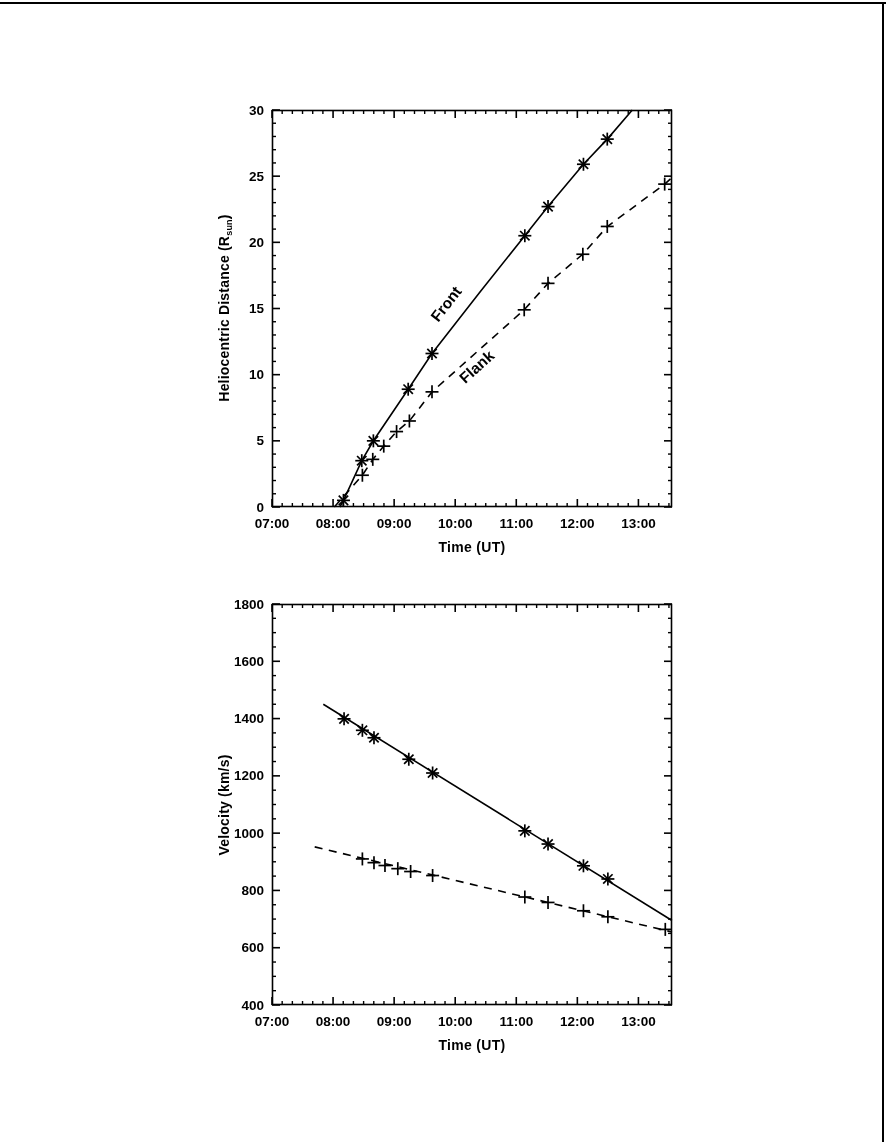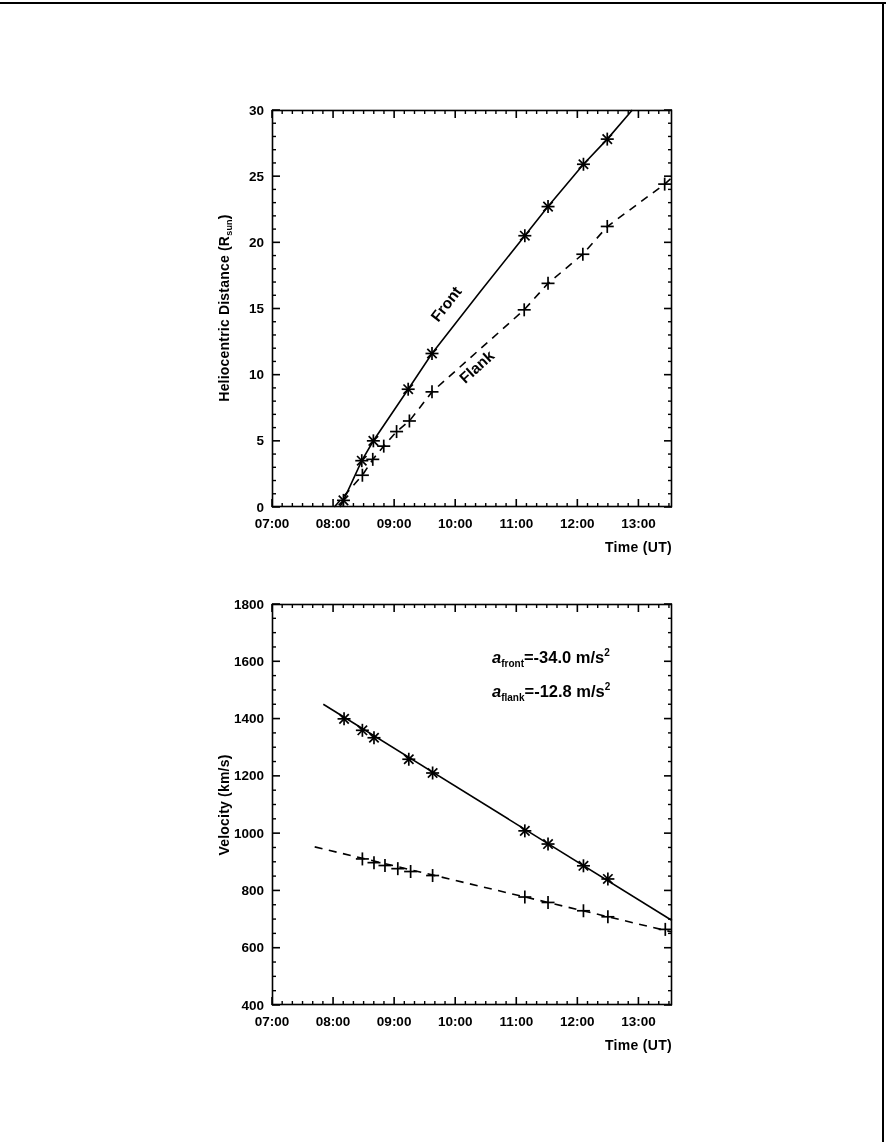--- a/index.html
+++ b/index.html
@@ -9,21 +9,21 @@
     background:#ffffff;
     font-family:"Liberation Sans", sans-serif;
     color:#000;
     overflow:hidden;
   }
   .border-top{position:absolute;left:0;top:2px;width:886px;height:2px;background:#000;}
   .border-right{position:absolute;left:882px;top:2px;width:2px;height:1140px;background:#000;}
   .chart-mount{position:absolute;}
   svg{overflow:visible;display:block;}
   .axis-title-x{
-    position:absolute;left:272px;width:400px;text-align:right;
+    position:absolute;left:272px;width:400px;text-align:center;
     font-size:14px;font-weight:700;letter-spacing:0.3px;
   }
   .axis-title-y{
     position:absolute;white-space:nowrap;
     font-size:14px;font-weight:700;letter-spacing:0.2px;
     transform:translate(-50%,-50%) rotate(-90deg);
   }
   .axis-title-y sub{font-size:9px;font-weight:700;}
   .annotation{
     position:absolute;left:492px;top:641px;
@@ -565,18 +565,14 @@
         </g>
         <g stroke="#000000" stroke-width="1.7">
           <line x1="393.2824427480915" y1="318.8828571428571" x2="393.2824427480915" y2="331.8828571428571"></line>
           <line x1="386.7824427480915" y1="325.3828571428571" x2="399.7824427480915" y2="325.3828571428571"></line>
         </g>
       </svg>
     </div>
   <div class="axis-title-y" style="left:224px;top:805px;">Velocity (km/s)</div>
   <div class="axis-title-x" style="top:1037px;">Time (UT)</div>
 
-  <div class="annotation">
-    <div><span class="avar">a</span><sub>front</sub><span>=-34.0 m/s</span><sup>2</sup></div>
-    <div><span class="avar">a</span><sub>flank</sub><span>=-12.8 m/s</span><sup>2</sup></div>
-  </div>
 
 </div>
 
 </body></html>

